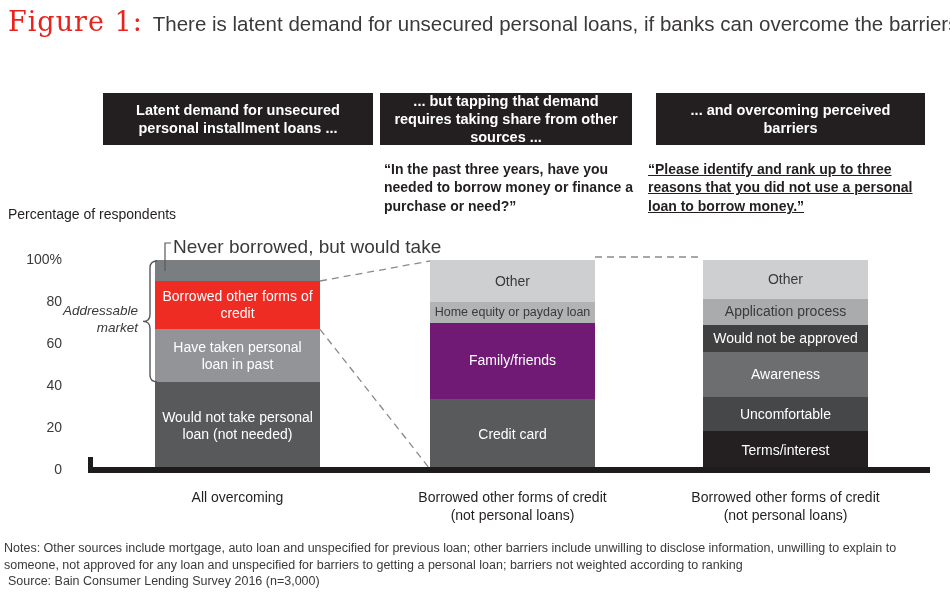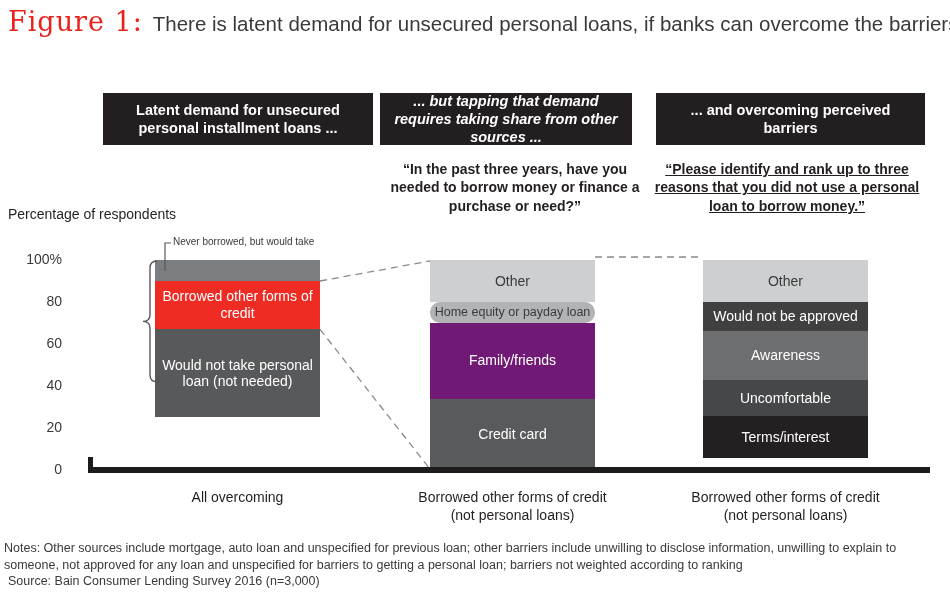--- a/index.html
+++ b/index.html
@@ -8,104 +8,107 @@
   .canvas { position:relative; width:950px; height:596px; background:#fff; overflow:hidden; }
 
   .title-row { position:absolute; left:8px; top:6px; display:flex; align-items:baseline; white-space:nowrap; }
   .fig-label { font-family:"DejaVu Serif", serif; font-size:27px; color:#e8231e; letter-spacing:1px; }
   .fig-title { font-size:20.5px; color:#3c393a; margin-left:10px; }
 
   .hdr-box { position:absolute; top:93px; height:52px; background:#231f20; color:#ffffff;
              display:flex; align-items:center; justify-content:center; text-align:center;
              font-weight:bold; font-size:14.5px; line-height:1.25; padding:0 14px; }
   .quote { position:absolute; top:160px; font-weight:bold; font-size:14px; line-height:1.32;
-           text-align:center; color:#231f20; }
+           text-align:left; color:#231f20; }
 
   .axis-unit { position:absolute; left:8px; top:206px; font-size:14px; color:#231f20; }
 
   .ytick { position:absolute; width:55px; text-align:right; font-size:14px; color:#3a3a3a; }
 
   .bar { position:absolute; display:flex; flex-direction:column; }
   .seg { width:100%; display:flex; align-items:center; justify-content:center; text-align:center;
          font-size:14px; line-height:1.2; padding:4px 6px; overflow:hidden; }
 
   .baseline { position:absolute; left:88px; top:467px; width:842px; height:6px; background:#1d1b1c; z-index:5; }
   .baseline-stub { position:absolute; left:88px; top:457px; width:5px; height:14px; background:#1d1b1c; z-index:5; }
 
   .xlabel { position:absolute; top:488px; text-align:center; font-size:14px; color:#231f20; line-height:1.3; }
 
-  .callout { position:absolute; left:173px; top:236px; font-size:10px; color:#3a3a3a; white-space:nowrap; }
+  .callout { position:absolute; left:173px; top:236px; font-size:19px; color:#3a3a3a; white-space:nowrap; }
   .brace-label { position:absolute; left:20px; top:303px; width:118px; text-align:right;
                  font-style:italic; font-size:13.5px; color:#3c393a; line-height:1.25; }
 
   .overlay { position:absolute; left:0; top:0; width:950px; height:596px; pointer-events:none; z-index:4; }
 
   .notes { position:absolute; left:4px; top:540px; width:936px; font-size:12.5px; line-height:1.35; color:#3a3a3a; }
   .source { position:absolute; left:8px; top:574px; width:936px; font-size:12.5px; color:#3a3a3a; }
 </style>
 </head>
 <body>
 
 <div class="canvas">
 
   <div class="title-row">
     <span class="fig-label">Figure 1:</span>
     <span class="fig-title">There is latent demand for unsecured personal loans, if banks can overcome the barriers</span>
   </div>
 
   <div class="hdr-box" style="left:103px; width:270px;">Latent demand for unsecured personal installment loans ...</div>
-  <div class="hdr-box" style="left:380px; width:252px;font-style:italic;">... but tapping that demand requires taking share from other sources ...</div>
+  <div class="hdr-box" style="left:380px; width:252px;">... but tapping that demand requires taking share from other sources ...</div>
   <div class="hdr-box" style="left:656px; width:269px;">... and overcoming perceived barriers</div>
 
   <div class="quote" style="left:384px; width:262px;">“In the past three years, have you needed to borrow money or finance a purchase or need?”</div>
   <div class="quote" style="left:648px; width:278px;text-decoration:underline;">“Please identify and rank up to three reasons that you did not use a personal loan to borrow money.”</div>
 
   <div class="axis-unit">Percentage of respondents</div>
 
   <div id="yticks">
       <div class="ytick" style="left: 7px; top: 251px;">100%</div>
       <div class="ytick" style="left: 7px; top: 293px;">80</div>
       <div class="ytick" style="left: 7px; top: 335px;">60</div>
       <div class="ytick" style="left: 7px; top: 377px;">40</div>
       <div class="ytick" style="left: 7px; top: 419px;">20</div>
       <div class="ytick" style="left: 7px; top: 461px;">0</div>
     </div>
   <div id="bars">
       <div class="bar" style="left: 155px; width: 165px; top: 260px; height: 210px;">
         <div class="seg" style="height: 21px; background: rgb(123, 126, 129); color: rgb(255, 255, 255); font-size: 12.5px; white-space: nowrap; padding: 0px 2px;"></div>
         <div class="seg" style="height: 48.3px; background: rgb(238, 44, 36); color: rgb(255, 255, 255);">Borrowed other forms of credit</div>
+        <div class="seg" style="height: 52.5px; background: rgb(146, 148, 151); color: rgb(255, 255, 255);">Have taken personal loan in past</div>
         <div class="seg" style="height: 88.2px; background: rgb(88, 89, 91); color: rgb(255, 255, 255);">Would not take personal loan (not needed)</div>
       </div>
       <div class="bar" style="left: 430px; width: 165px; top: 260px; height: 210px;">
         <div class="seg" style="height: 42px; background: rgb(205, 207, 208); color: rgb(58, 58, 58);">Other</div>
-        <div class="seg" style="height: 21px; background: rgb(177, 179, 181); color: rgb(58, 58, 58); font-size: 12.5px; white-space: nowrap; padding: 0px 2px; border-radius: 10px;">Home equity or payday loan</div>
+        <div class="seg" style="height: 21px; background: rgb(177, 179, 181); color: rgb(58, 58, 58); font-size: 12.5px; white-space: nowrap; padding: 0px 2px;">Home equity or payday loan</div>
         <div class="seg" style="height: 75.6px; background: #701a75; color: rgb(255, 255, 255);">Family/friends</div>
         <div class="seg" style="height: 71.4px; background: rgb(89, 90, 92); color: rgb(255, 255, 255);">Credit card</div>
       </div>
       <div class="bar" style="left: 703px; width: 165px; top: 260px; height: 210px;">
         <div class="seg" style="height: 42px; background: rgb(205, 207, 208); color: rgb(58, 58, 58);">Other</div>
+        <div class="seg" style="height: 27.3px; background: rgb(169, 171, 173); color: rgb(58, 58, 58);">Application process</div>
         <div class="seg" style="height: 29.4px; background: #404040; color: rgb(255, 255, 255);">Would not be approved</div>
         <div class="seg" style="height: 49px; background: rgb(109, 110, 112); color: rgb(255, 255, 255);">Awareness</div>
         <div class="seg" style="height: 36px; background: rgb(70, 71, 72); color: rgb(255, 255, 255);">Uncomfortable</div>
         <div class="seg" style="height: 42px; background: rgb(36, 32, 33); color: rgb(255, 255, 255);">Terms/interest</div>
       </div>
     </div>
 
   <svg class="overlay" viewBox="0 0 950 596">
     <polyline id="callout-line" fill="none" stroke="#58595b" stroke-width="1.2" points="171,243 165,243 165,271"></polyline>
     <path id="brace" fill="none" stroke="#58595b" stroke-width="1.4" d="M 157 261 Q 150 261 150 268 L 150 314.4 Q 150 321.4 143 321.4 Q 150 321.4 150 328.4 L 150 374.8 Q 150 381.8 157 381.8"></path>
     <line id="dash1" stroke="#8a8a8a" stroke-width="1.3" stroke-dasharray="7,5" x1="320" y1="281" x2="430" y2="261"></line>
     <line id="dash2" stroke="#8a8a8a" stroke-width="1.3" stroke-dasharray="7,5" x1="320" y1="329.29999999999995" x2="430" y2="469"></line>
     <line id="dash3" stroke="#8a8a8a" stroke-width="1.3" stroke-dasharray="7,5" x1="595" y1="257" x2="703" y2="257"></line>
   </svg>
 
   <div class="baseline"></div>
   <div class="baseline-stub"></div>
 
   <div class="callout">Never borrowed, but would take</div>
+  <div class="brace-label">Addressable market</div>
 
   <div id="xlabels">
       <div class="xlabel" style="left: 112.5px; width: 250px;">All overcoming</div>
       <div class="xlabel" style="left: 387.5px; width: 250px;">Borrowed other forms of credit<br>(not personal loans)</div>
       <div class="xlabel" style="left: 660.5px; width: 250px;">Borrowed other forms of credit<br>(not personal loans)</div>
     </div>
 
   <div class="notes">Notes: Other sources include mortgage, auto loan and unspecified for previous loan; other barriers include unwilling to disclose information, unwilling to explain to someone, not approved for any loan and unspecified for barriers to getting a personal loan; barriers not weighted according to ranking</div>
   <div class="source">Source: Bain Consumer Lending Survey 2016 (n=3,000)</div>
 </div>

